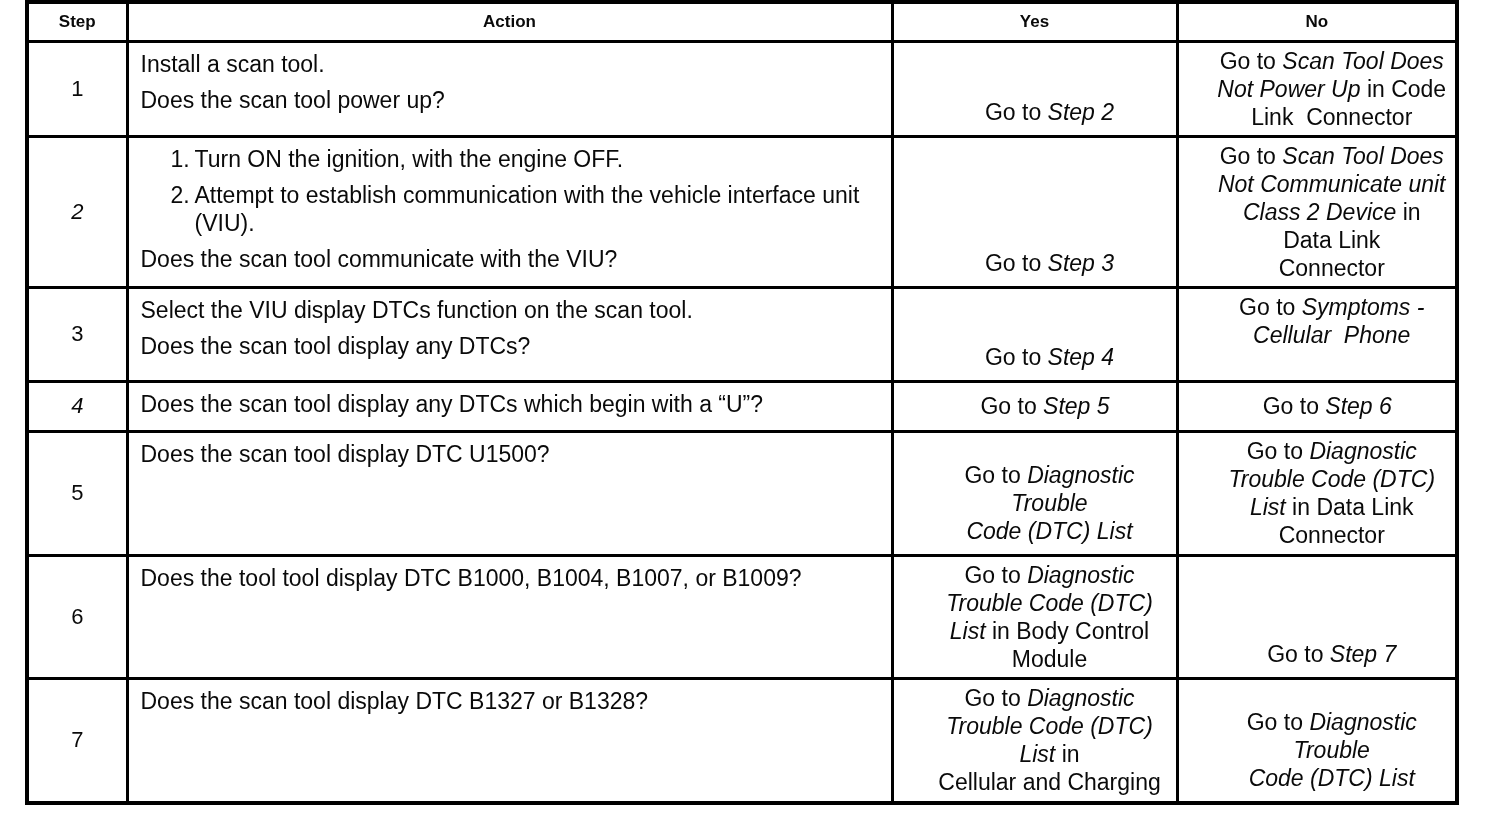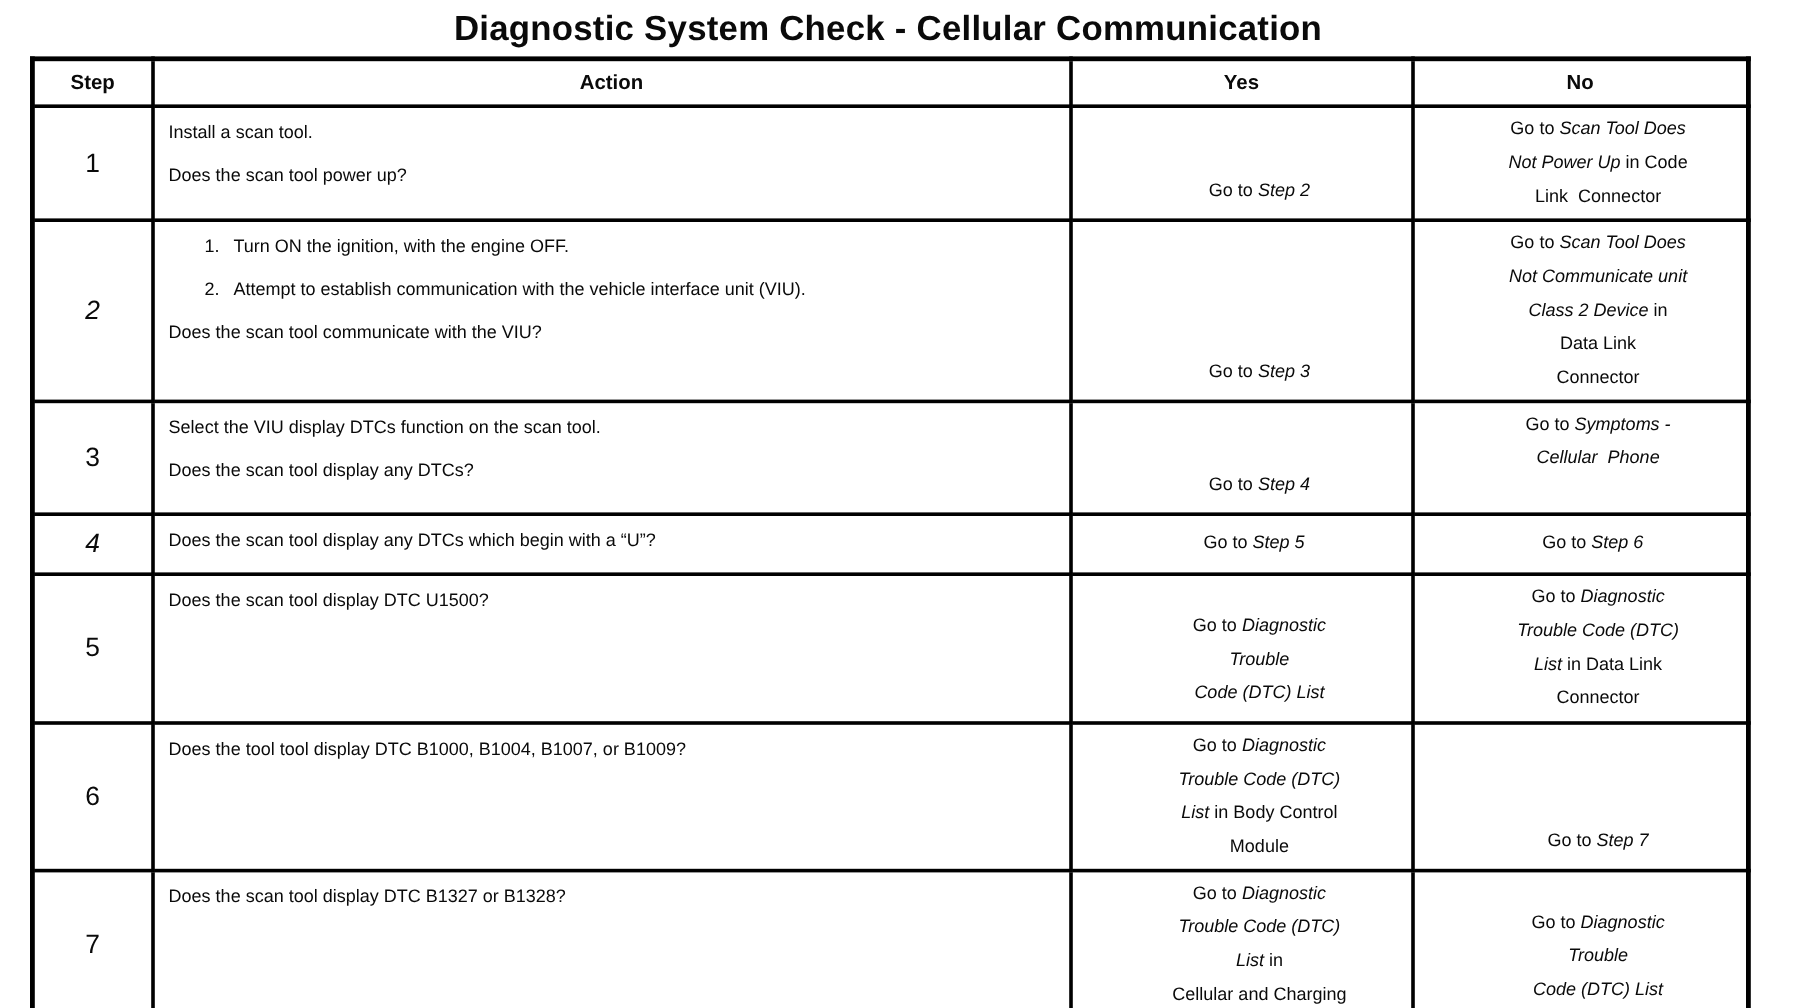--- a/index.html
+++ b/index.html
@@ -15,21 +15,21 @@
   }
   table.diag{
     border-collapse:collapse;table-layout:fixed;
     width:1430px;margin-left:25px;
     border:4px solid #000;
   }
   col.c-step{width:100px;}
   col.c-action{width:765px;}
   col.c-yes{width:285px;}
   col.c-no{width:280px;}
-  th,td{border:3px solid #000;font-size:15px;line-height:28px;}
+  th,td{border:3px solid #000;font-size:23px;line-height:28px;}
   thead tr{height:39px;}
   th{font-weight:bold;text-align:center;font-size:17px;padding:2px 4px;}
   tbody tr:nth-child(1){height:94px;}
   tbody tr:nth-child(2){height:150px;}
   tbody tr:nth-child(3){height:94px;}
   tbody tr:nth-child(4){height:34px;}
   tbody tr:nth-child(5){height:124px;}
   tbody tr:nth-child(6){height:120px;}
   tbody tr:nth-child(7){height:125px;}
   td.step-cell{
@@ -46,21 +46,20 @@
   td.v-top{vertical-align:top;padding-left:36px;}
   td.v-middle{vertical-align:middle;padding-left:27px;}
   td.v-bottom{vertical-align:bottom;padding-bottom:9px;padding-left:36px;}
   .line{white-space:pre-wrap;}
   .it{font-style:italic;}
 </style>
 </head>
 <body>
 
 <div class="page">
-  <div class="title">Diagnostic System Check - Cellular Communication</div>
 
   <table class="diag">
     <colgroup>
       <col class="c-step">
         <col class="c-action">
         <col class="c-yes">
         <col class="c-no">
     </colgroup>
     <thead>
       <tr>

